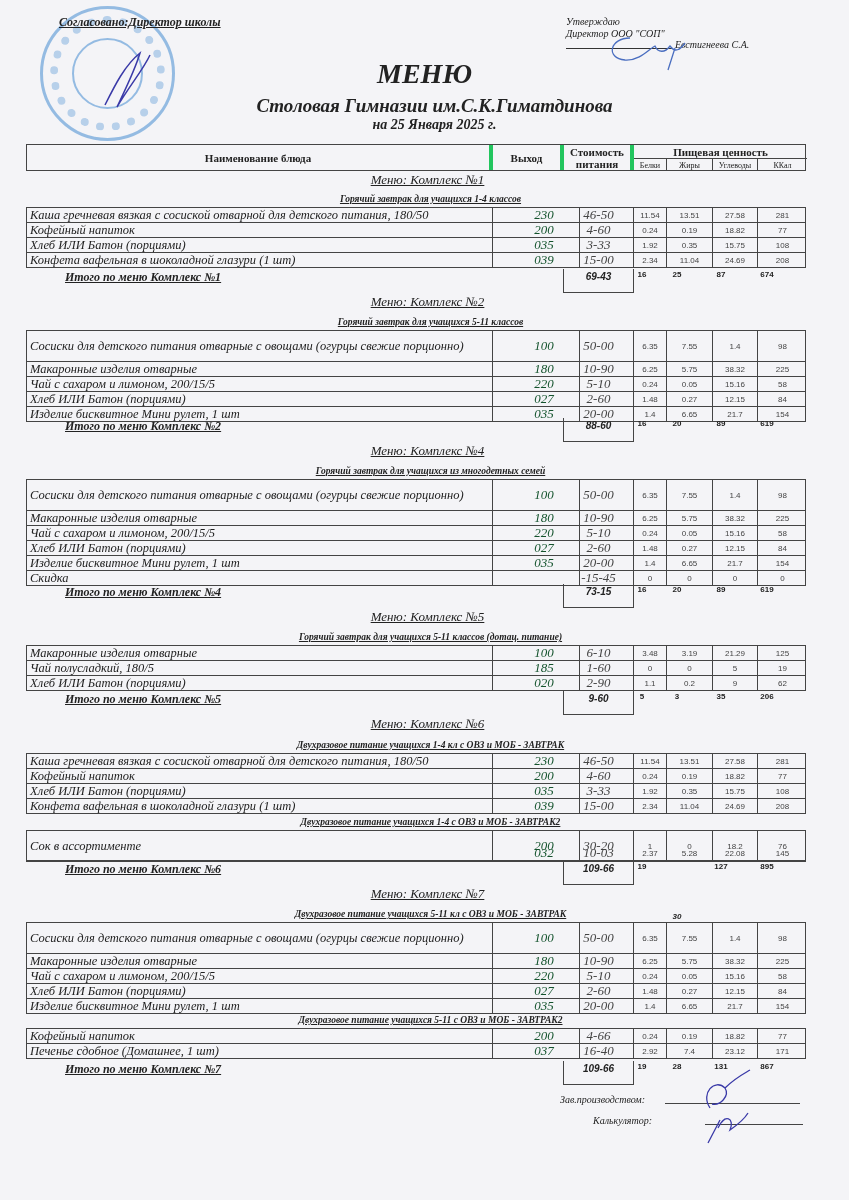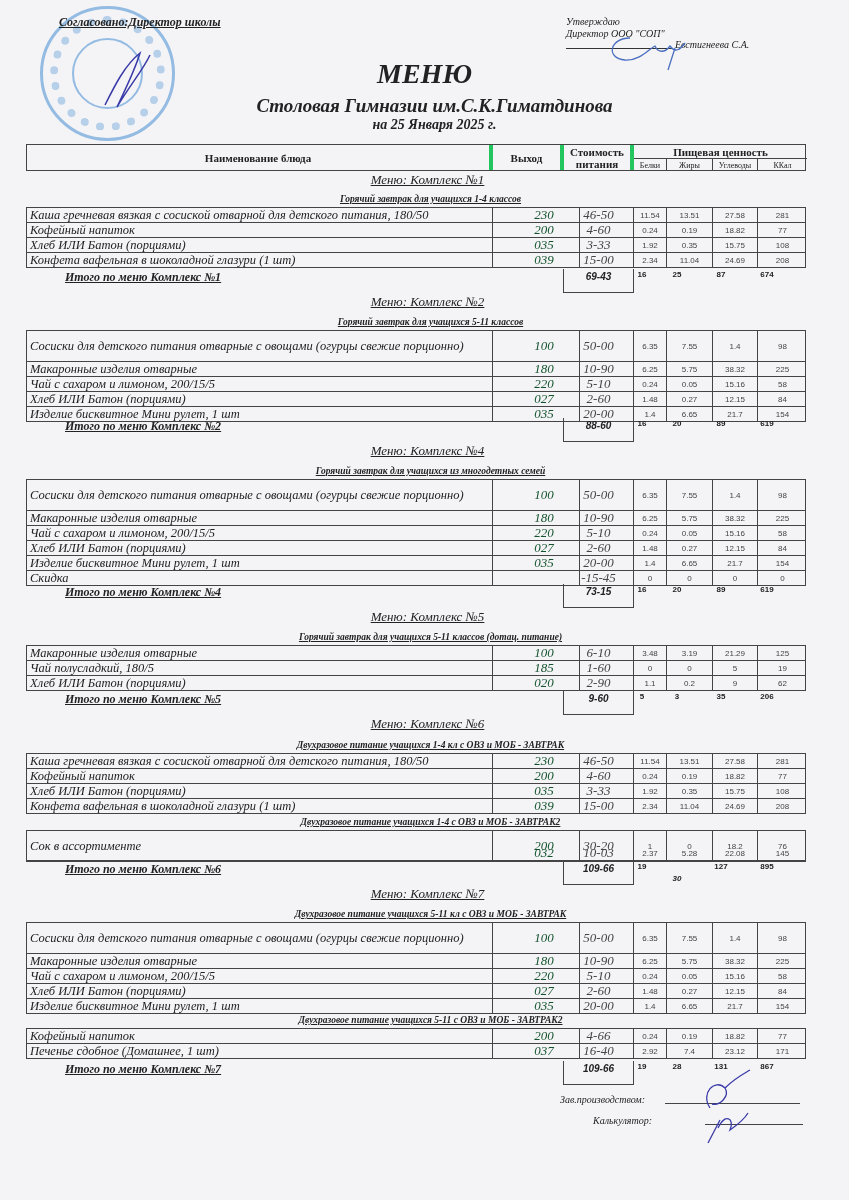--- a/index.html
+++ b/index.html
@@ -323,21 +323,21 @@
       <div class="cell c-out">032</div>
       <div class="cell c-cost">10-03</div>
       <div class="cell c-n c-b">2.37</div>
       <div class="cell c-n c-f">5.28</div>
       <div class="cell c-n c-c">22.08</div>
       <div class="cell c-n c-k">145</div>
     </div>
     <div class="total-label" style="top: 862px;">Итого по меню Комплекс №6</div>
     <div class="total-box" style="top: 861px;">109-66</div>
     <div class="total-n" style="top: 862px; left: 630px; width: 24px;">19</div>
-    <div class="total-n" style="top: 874px; left: 665px; width: 24px; font-style: italic;">30</div>
+    <div class="total-n" style="top: 912px; left: 665px; width: 24px; font-style: italic;">30</div>
     <div class="total-n" style="top: 862px; left: 709px; width: 24px;">127</div>
     <div class="total-n" style="top: 862px; left: 755px; width: 24px;">895</div>
     <div class="sec-title" style="top: 886px;">Меню: Комплекс №7</div>
     <div class="sec-sub" style="top: 909px;">Двухразовое питание учащихся 5-11 кл с  ОВЗ и МОБ - ЗАВТРАК</div>
     <div class="row first" style="top: 922px; height: 32px;">
       <div class="cell c-name">Сосиски для детского питания отварные с овощами (огурцы свежие порционно)</div>
       <div class="cell c-out">100</div>
       <div class="cell c-cost">50-00</div>
       <div class="cell c-n c-b">6.35</div>
       <div class="cell c-n c-f">7.55</div>

